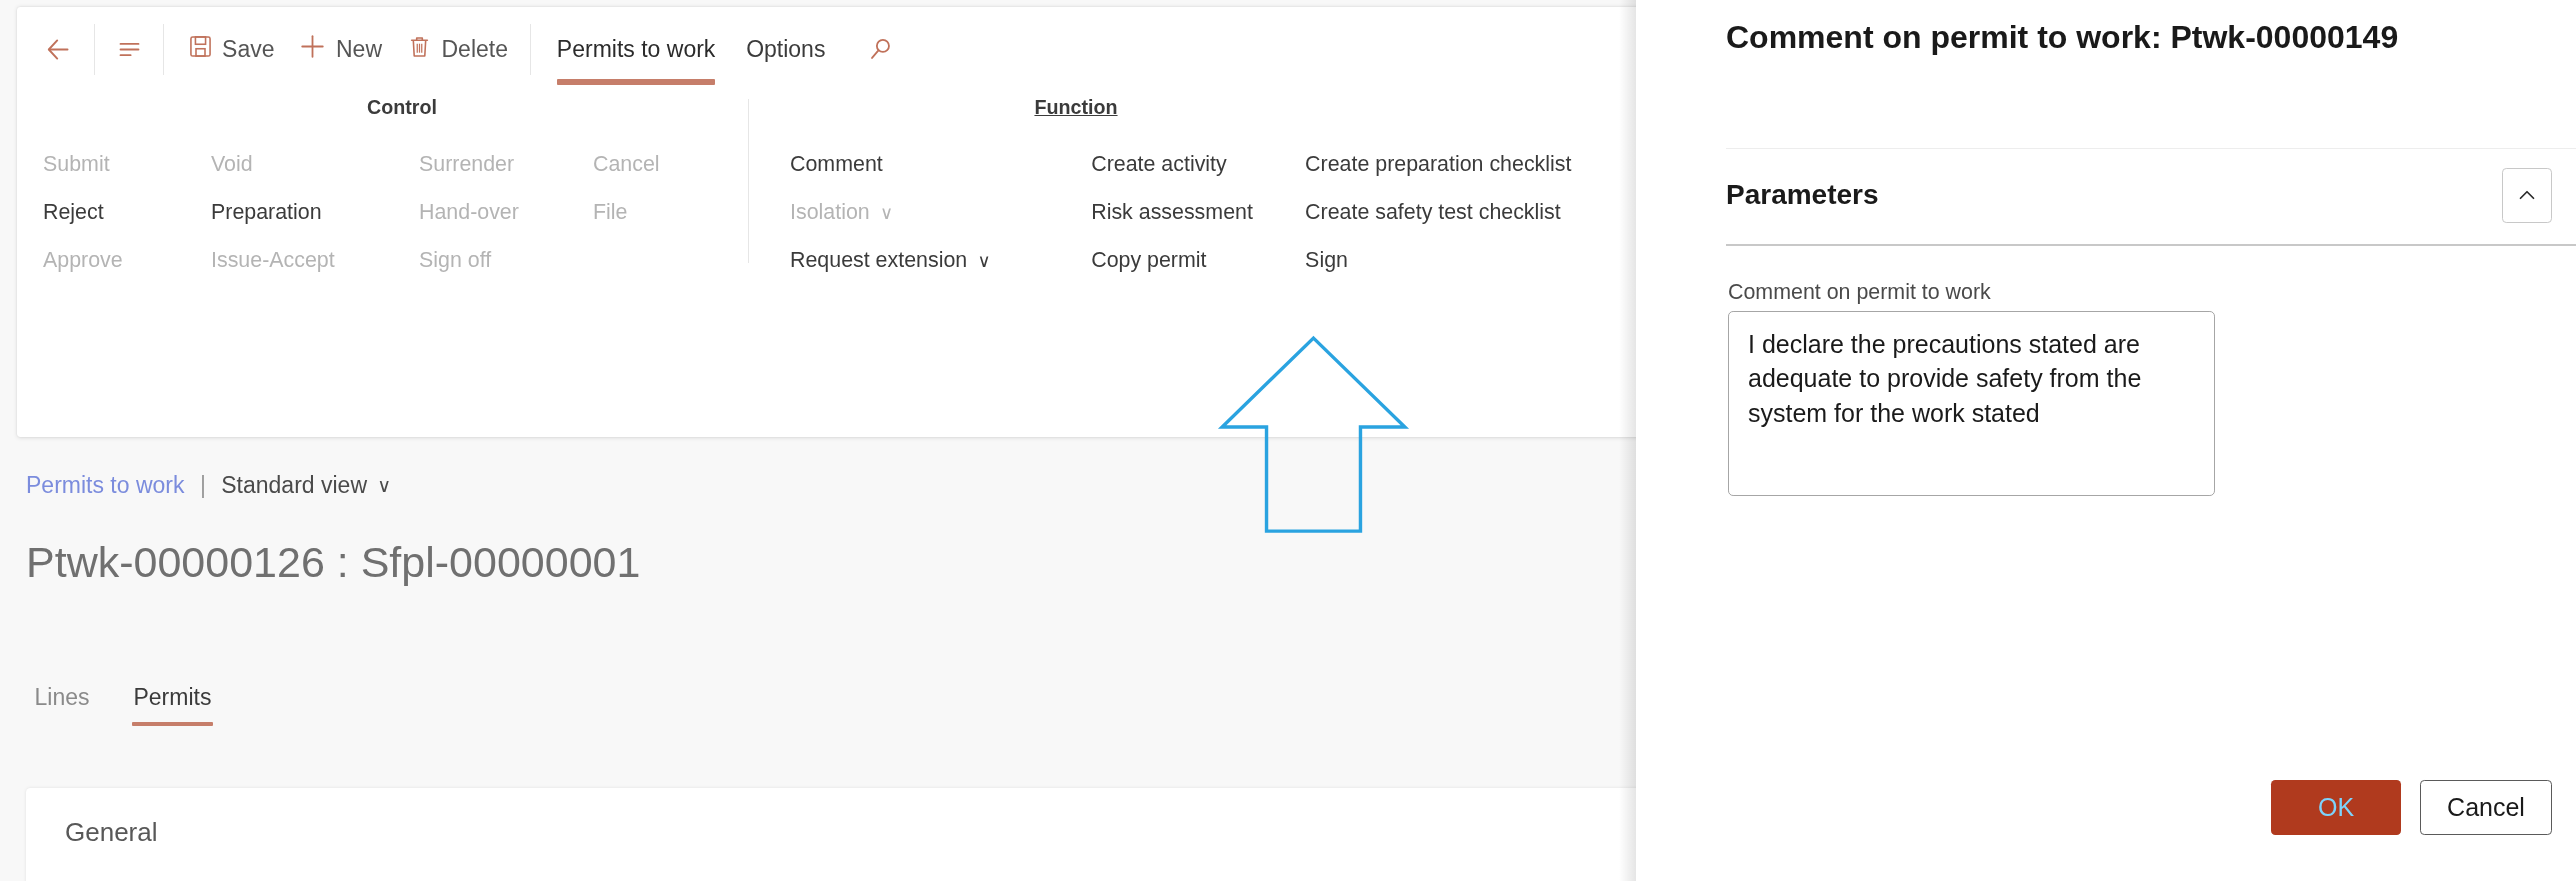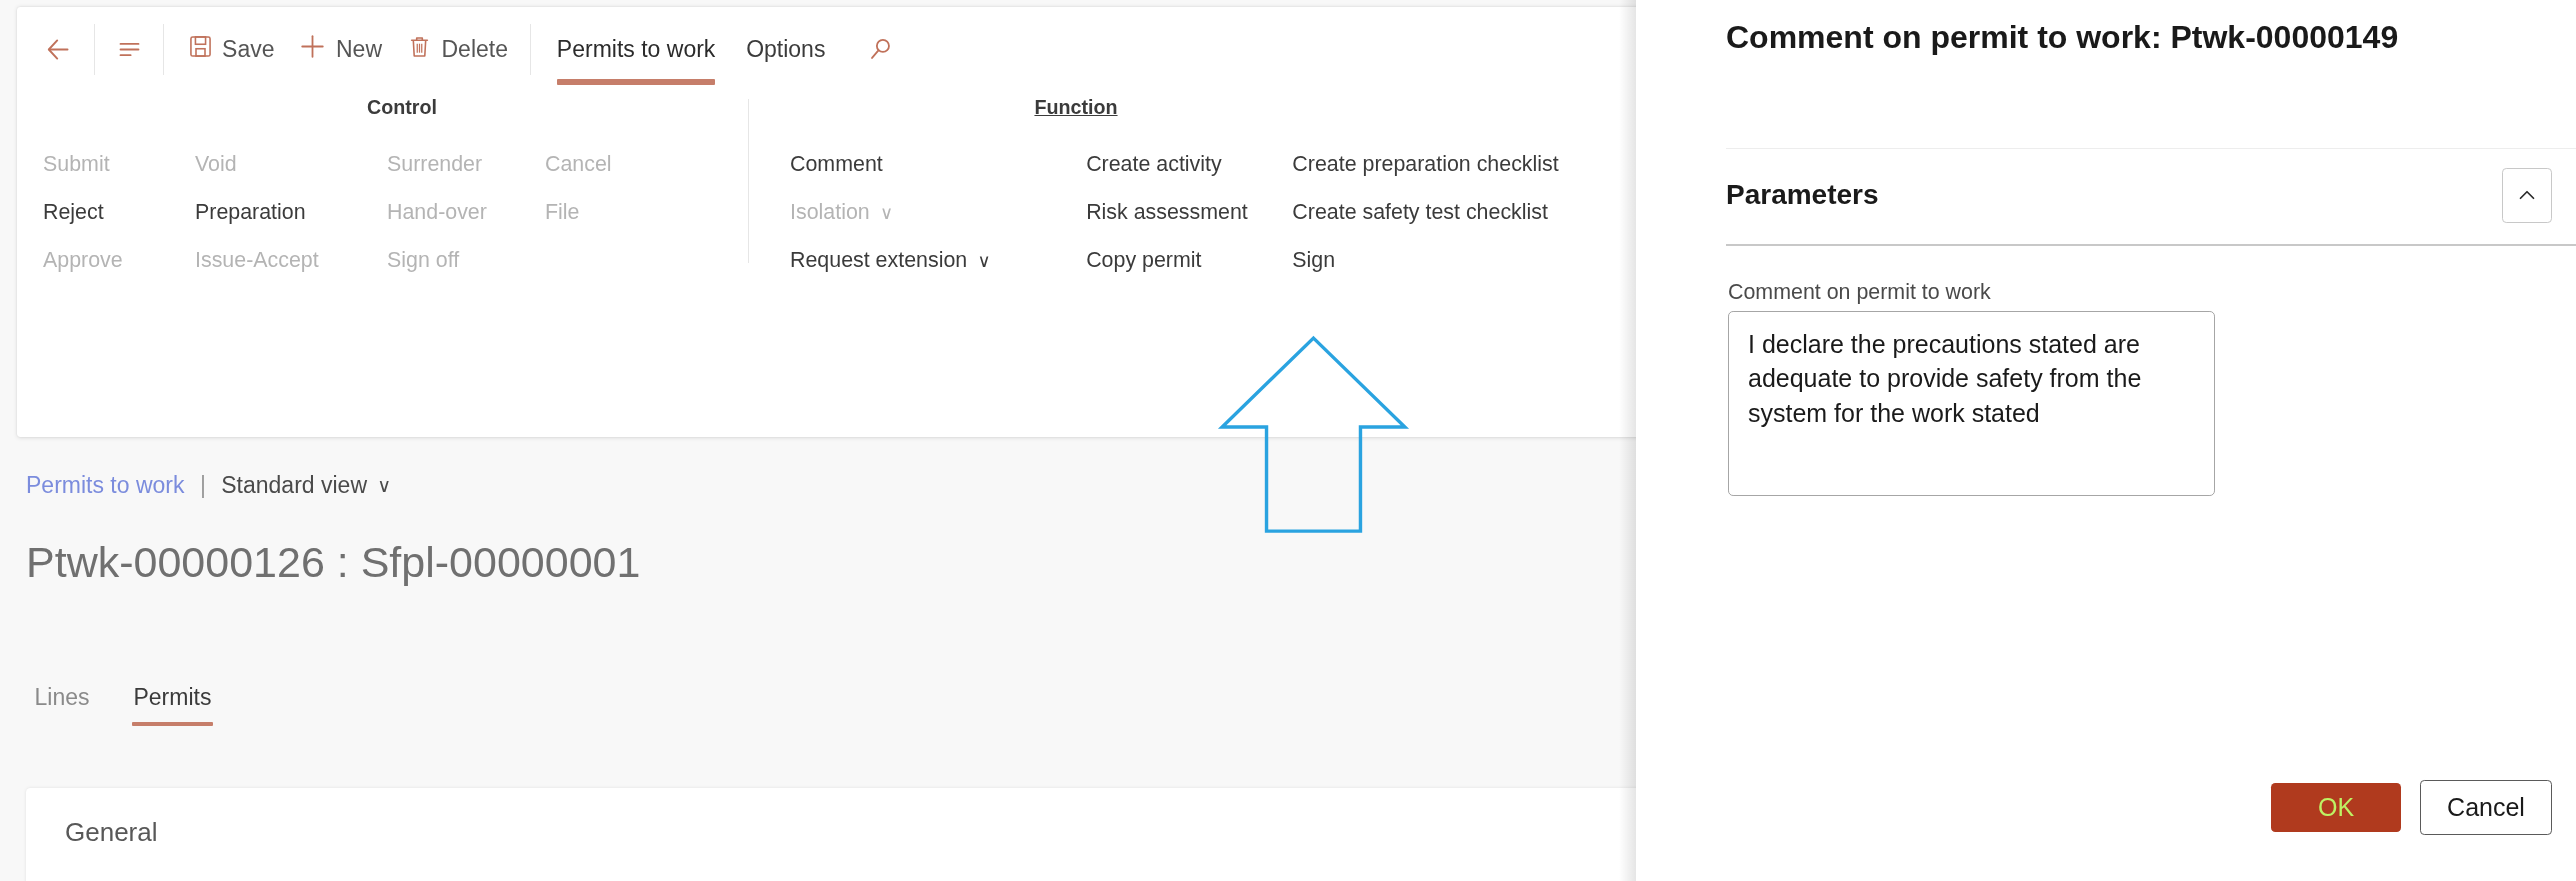--- a/index.html
+++ b/index.html
@@ -111,21 +111,21 @@
   }
   .group-title {
     font-size: 19.7px;
     font-weight: bold;
     color: #3b3b3b;
     text-align: center;
     margin-bottom: 22px;
   }
   .group-grid {
     display: flex;
-    gap: 0;
+    gap: 16px;
   }
   .gcol {
     display: flex;
     flex-direction: column;
   }
   .ritem {
     font-size: 21.4px;
     color: #3b3b3b;
     line-height: 1;
     padding: 8.5px 0;
@@ -350,23 +350,23 @@
     font-family: "Liberation Sans", sans-serif;
     border-radius: 4.3px;
     cursor: default;
     display: flex;
     align-items: center;
     justify-content: center;
     box-sizing: border-box;
   }
   .btn-primary {
     width: 130px;
-    height: 49px;
+    height: 55px;
     background: #b03a1e;
-    color: #bef264;
+    color: #7dd3fc;
     border: none;
   }
   .btn-secondary {
     width: 132px;
     height: 55px;
     background: #ffffff;
     color: #1a1a1a;
     border: 0.9px solid #5a5a5a;
   }
 </style>

